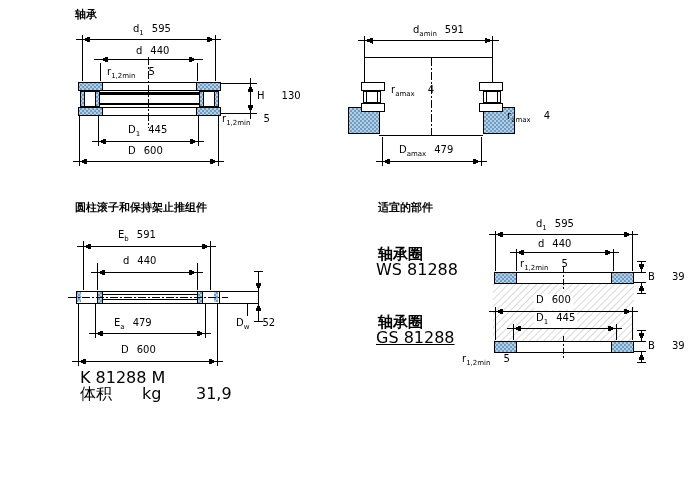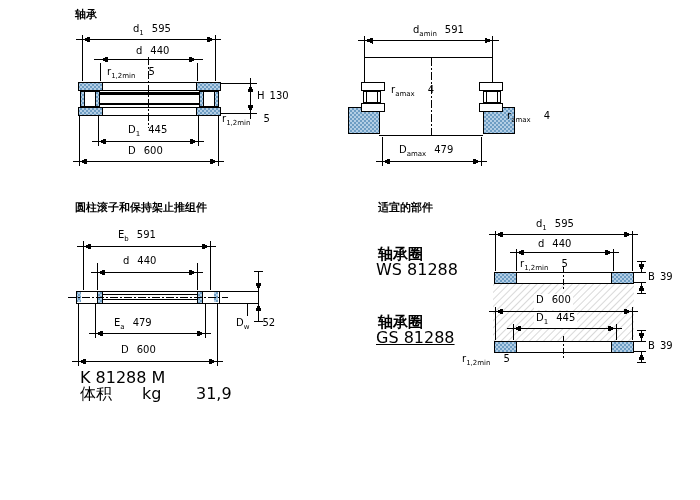--- a/index.html
+++ b/index.html
@@ -3,21 +3,21 @@
 <meta charset="utf-8">
 <style>
   html,body{margin:0;padding:0;background:#fff;}
   #page{position:relative;width:700px;height:500px;background:#fff;overflow:hidden;
         font-family:"DejaVu Sans","Liberation Sans",sans-serif;color:#000;}
   #draw{position:absolute;left:0;top:0;}
   .lbl{position:absolute;font-size:10px;line-height:12px;white-space:nowrap;}
   .lbl sub{font-size:7px;}
   .lbl .v{margin-left:8px;}
   .lbl .v.g{margin-left:13px;}
-  .lbl .v.s{margin-left:5px;}
+  .lbl .v.s{margin-left:17px;}
   .title{font-size:11px;font-weight:bold;}
   .part{font-size:16px;}
   .partname{font-size:15px;font-weight:bold;}
   .wbg{background:#fff;padding:0 2px;}
 </style>
 </head>
 <body>
 
 <div id="page">
 

